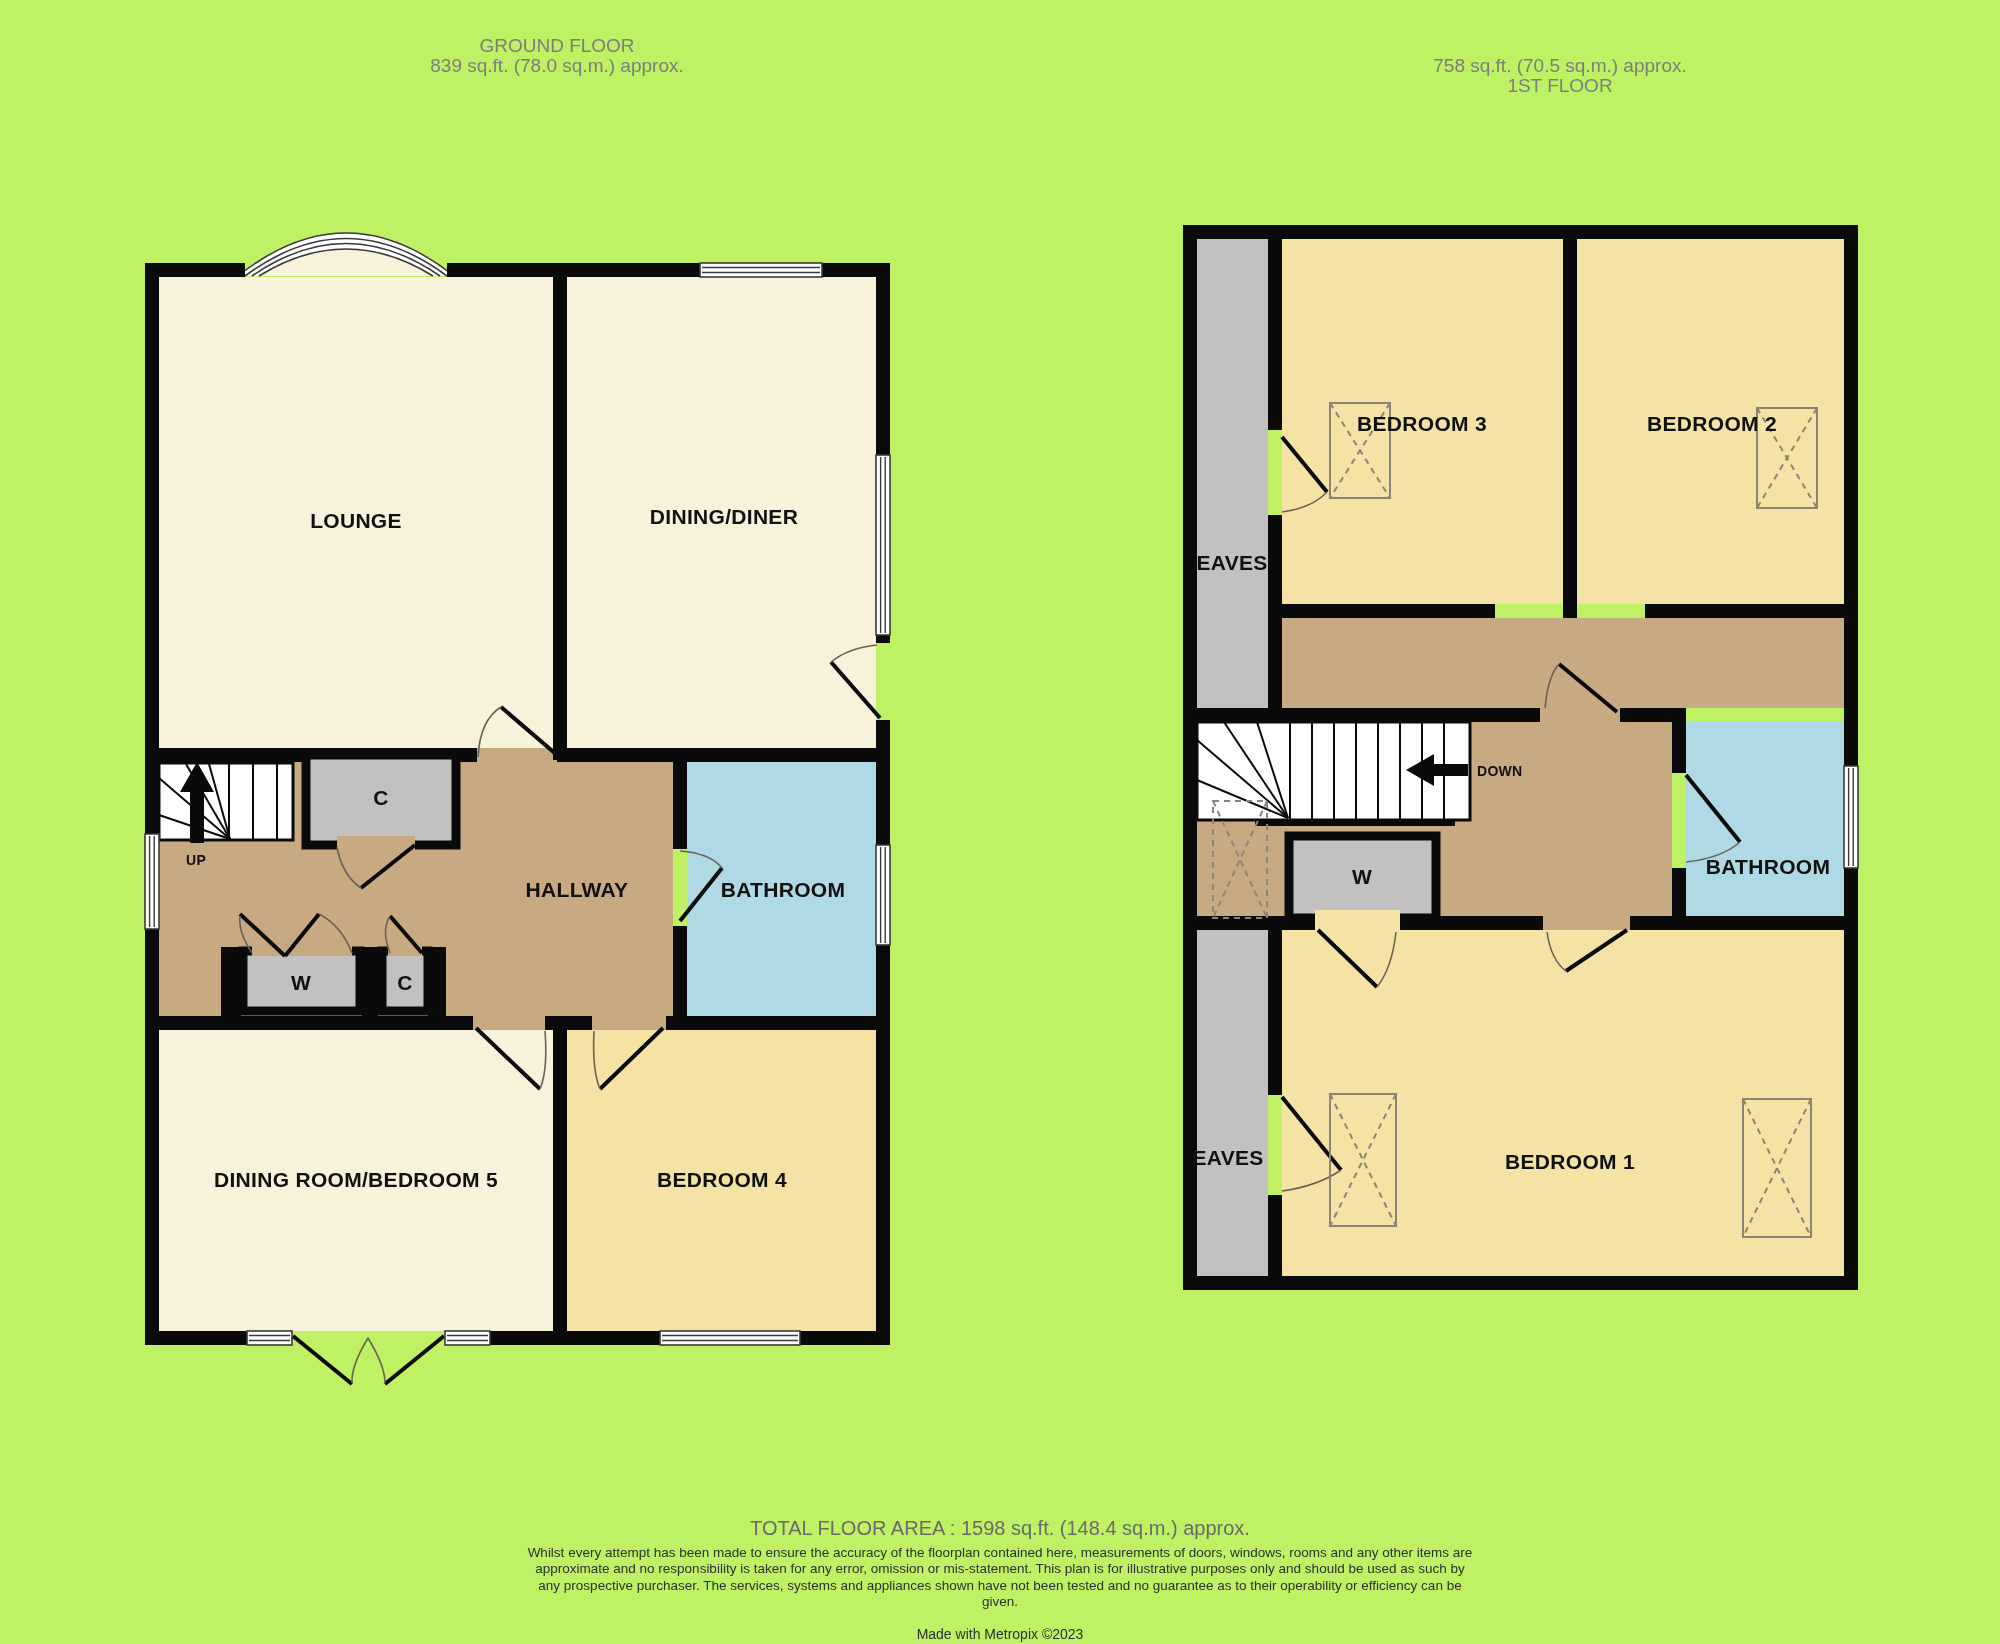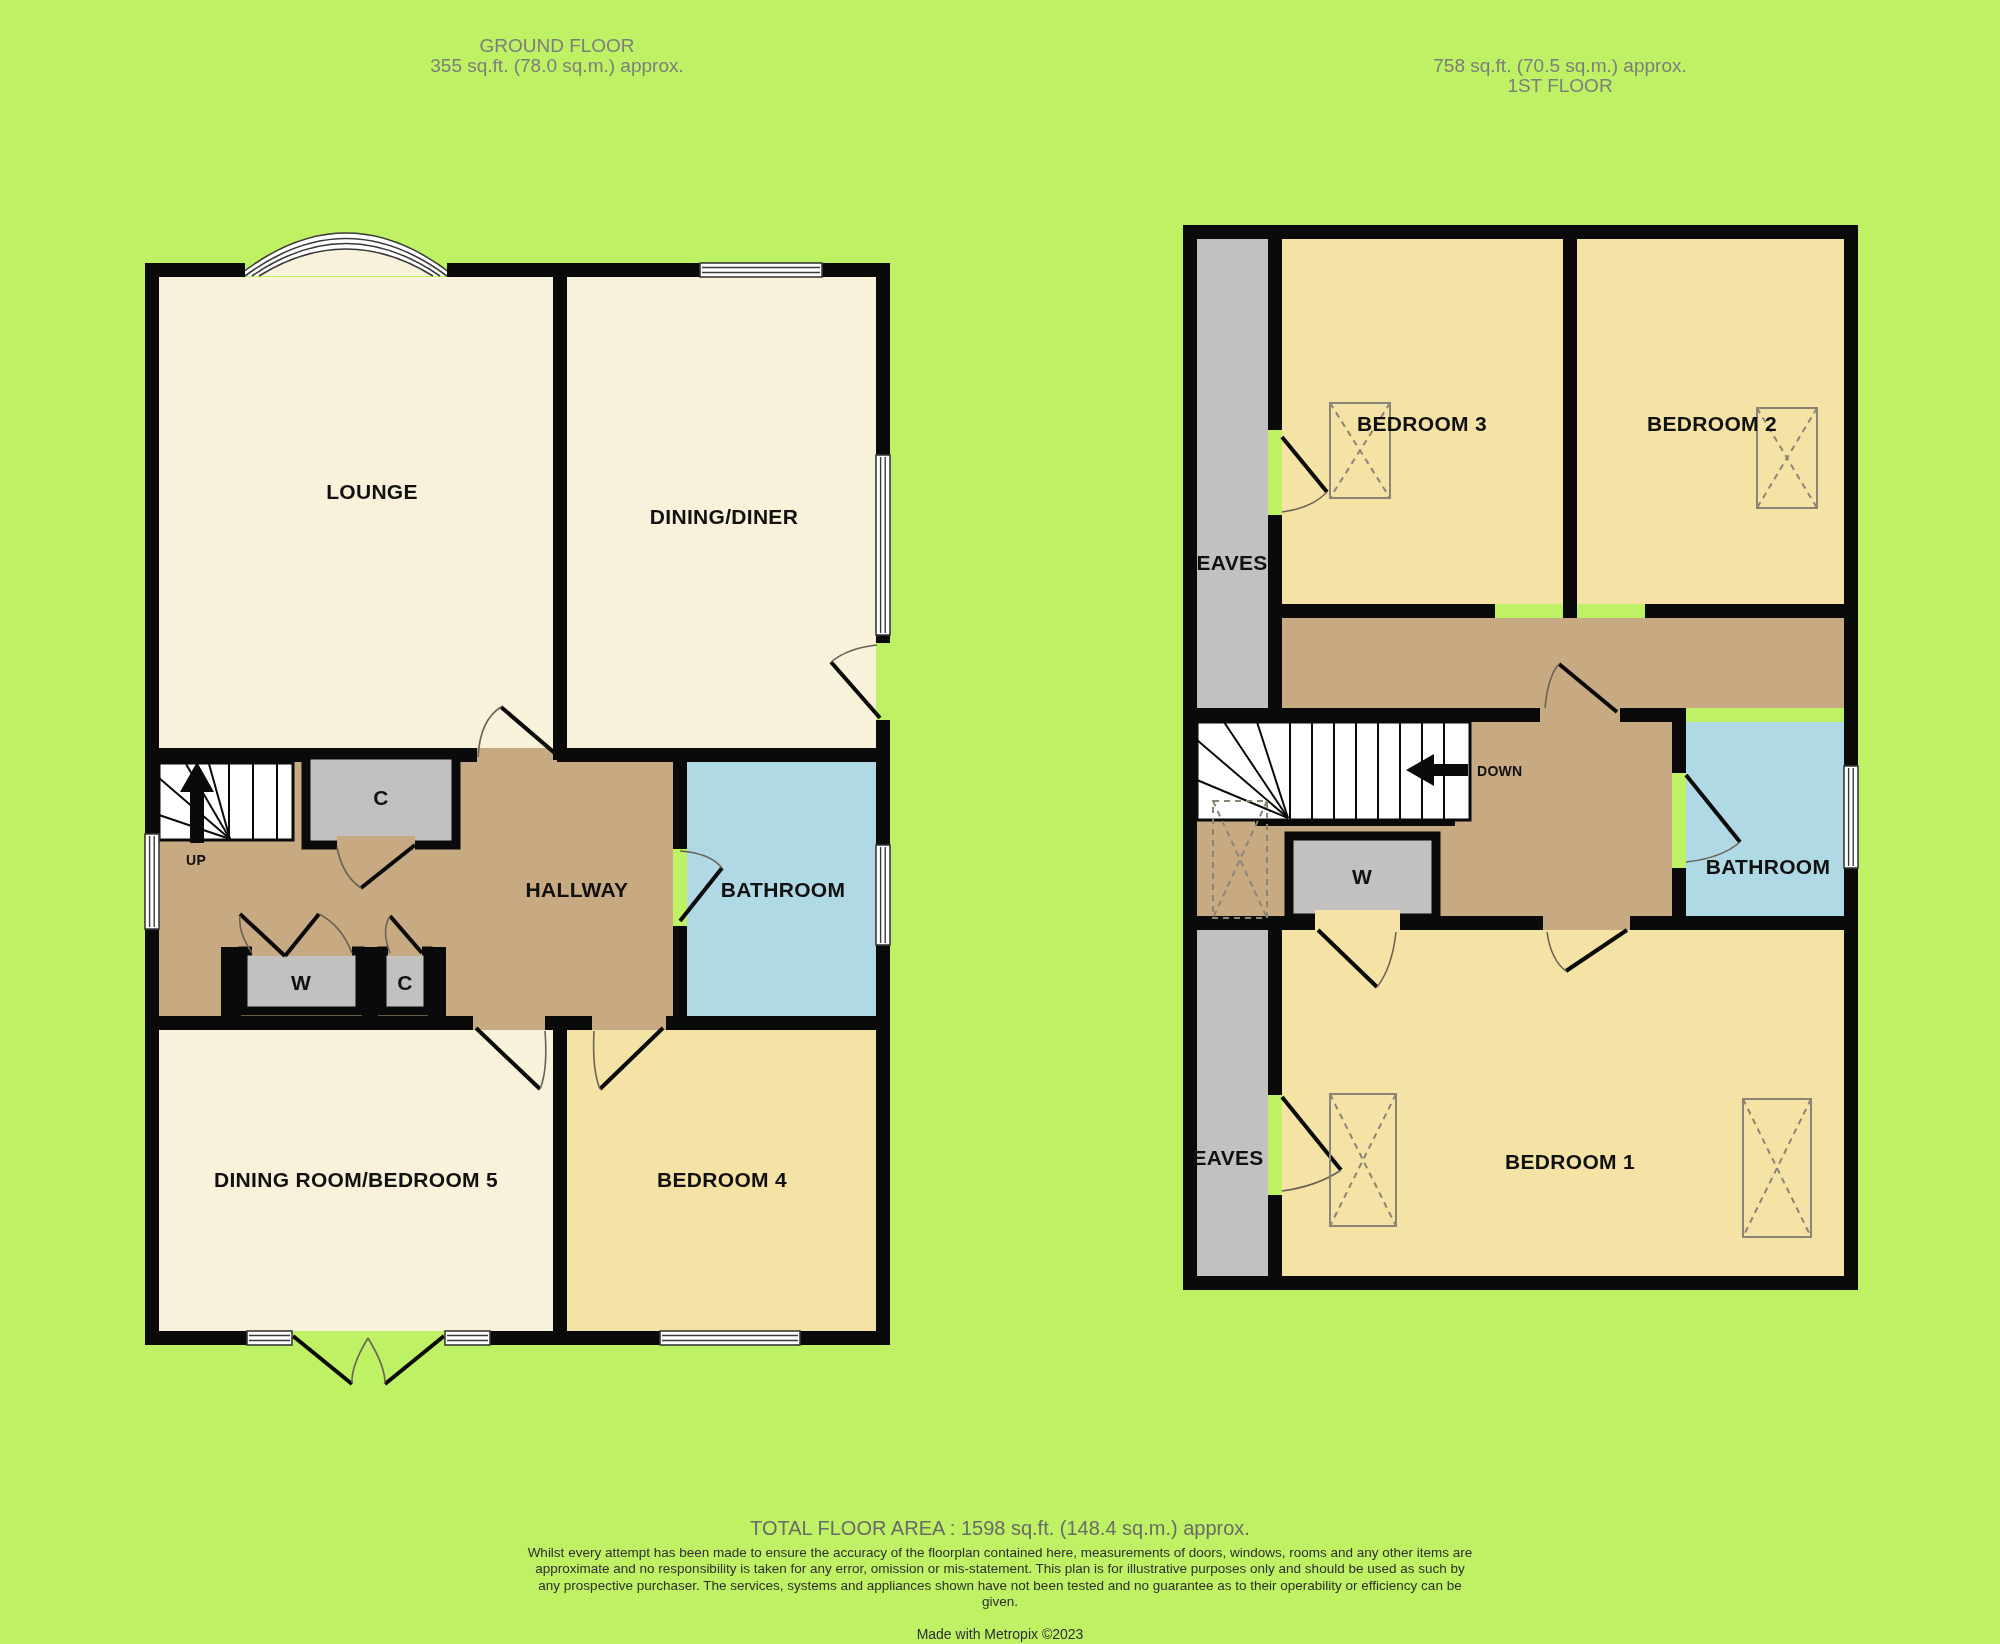--- a/index.html
+++ b/index.html
@@ -318,25 +318,25 @@
         <g>
           <rect class="wardrobe" x="1743" y="1099" width="68" height="138"></rect>
           <line class="wardrobe-x" x1="1743" y1="1099" x2="1811" y2="1237"></line>
           <line class="wardrobe-x" x1="1811" y1="1099" x2="1743" y2="1237"></line>
         </g>
       </g>
     </g>
   </svg>
 
   <div class="title" style="left:557px;top:46px;">GROUND FLOOR</div>
-  <div class="title" style="left:557px;top:66px;">355 sq.ft. (78.0 sq.m.) approx.</div>
+  <div class="title" style="left:557px;top:66px;">839 sq.ft. (78.0 sq.m.) approx.</div>
   <div class="title" style="left:1560px;top:46px;margin-top:40px;">1ST FLOOR</div>
   <div class="title" style="left:1560px;top:66px;">758 sq.ft. (70.5 sq.m.) approx.</div>
 
-  <div class="label" style="left:356px;top:492px;margin-left:16px;">LOUNGE</div>
+  <div class="label" style="left:356px;top:521px;">LOUNGE</div>
   <div class="label" style="left:724px;top:517px;">DINING/DINER</div>
   <div class="label" style="left:577px;top:890px;">HALLWAY</div>
   <div class="label" style="left:783px;top:890px;">BATHROOM</div>
   <div class="label" style="left:381px;top:798px;">C</div>
   <div class="label" style="left:301px;top:983px;">W</div>
   <div class="label" style="left:405px;top:983px;">C</div>
   <div class="label small" style="left:196px;top:860px;">UP</div>
   <div class="label" style="left:356px;top:1180px;">DINING ROOM/BEDROOM 5</div>
   <div class="label" style="left:722px;top:1180px;">BEDROOM 4</div>
 

